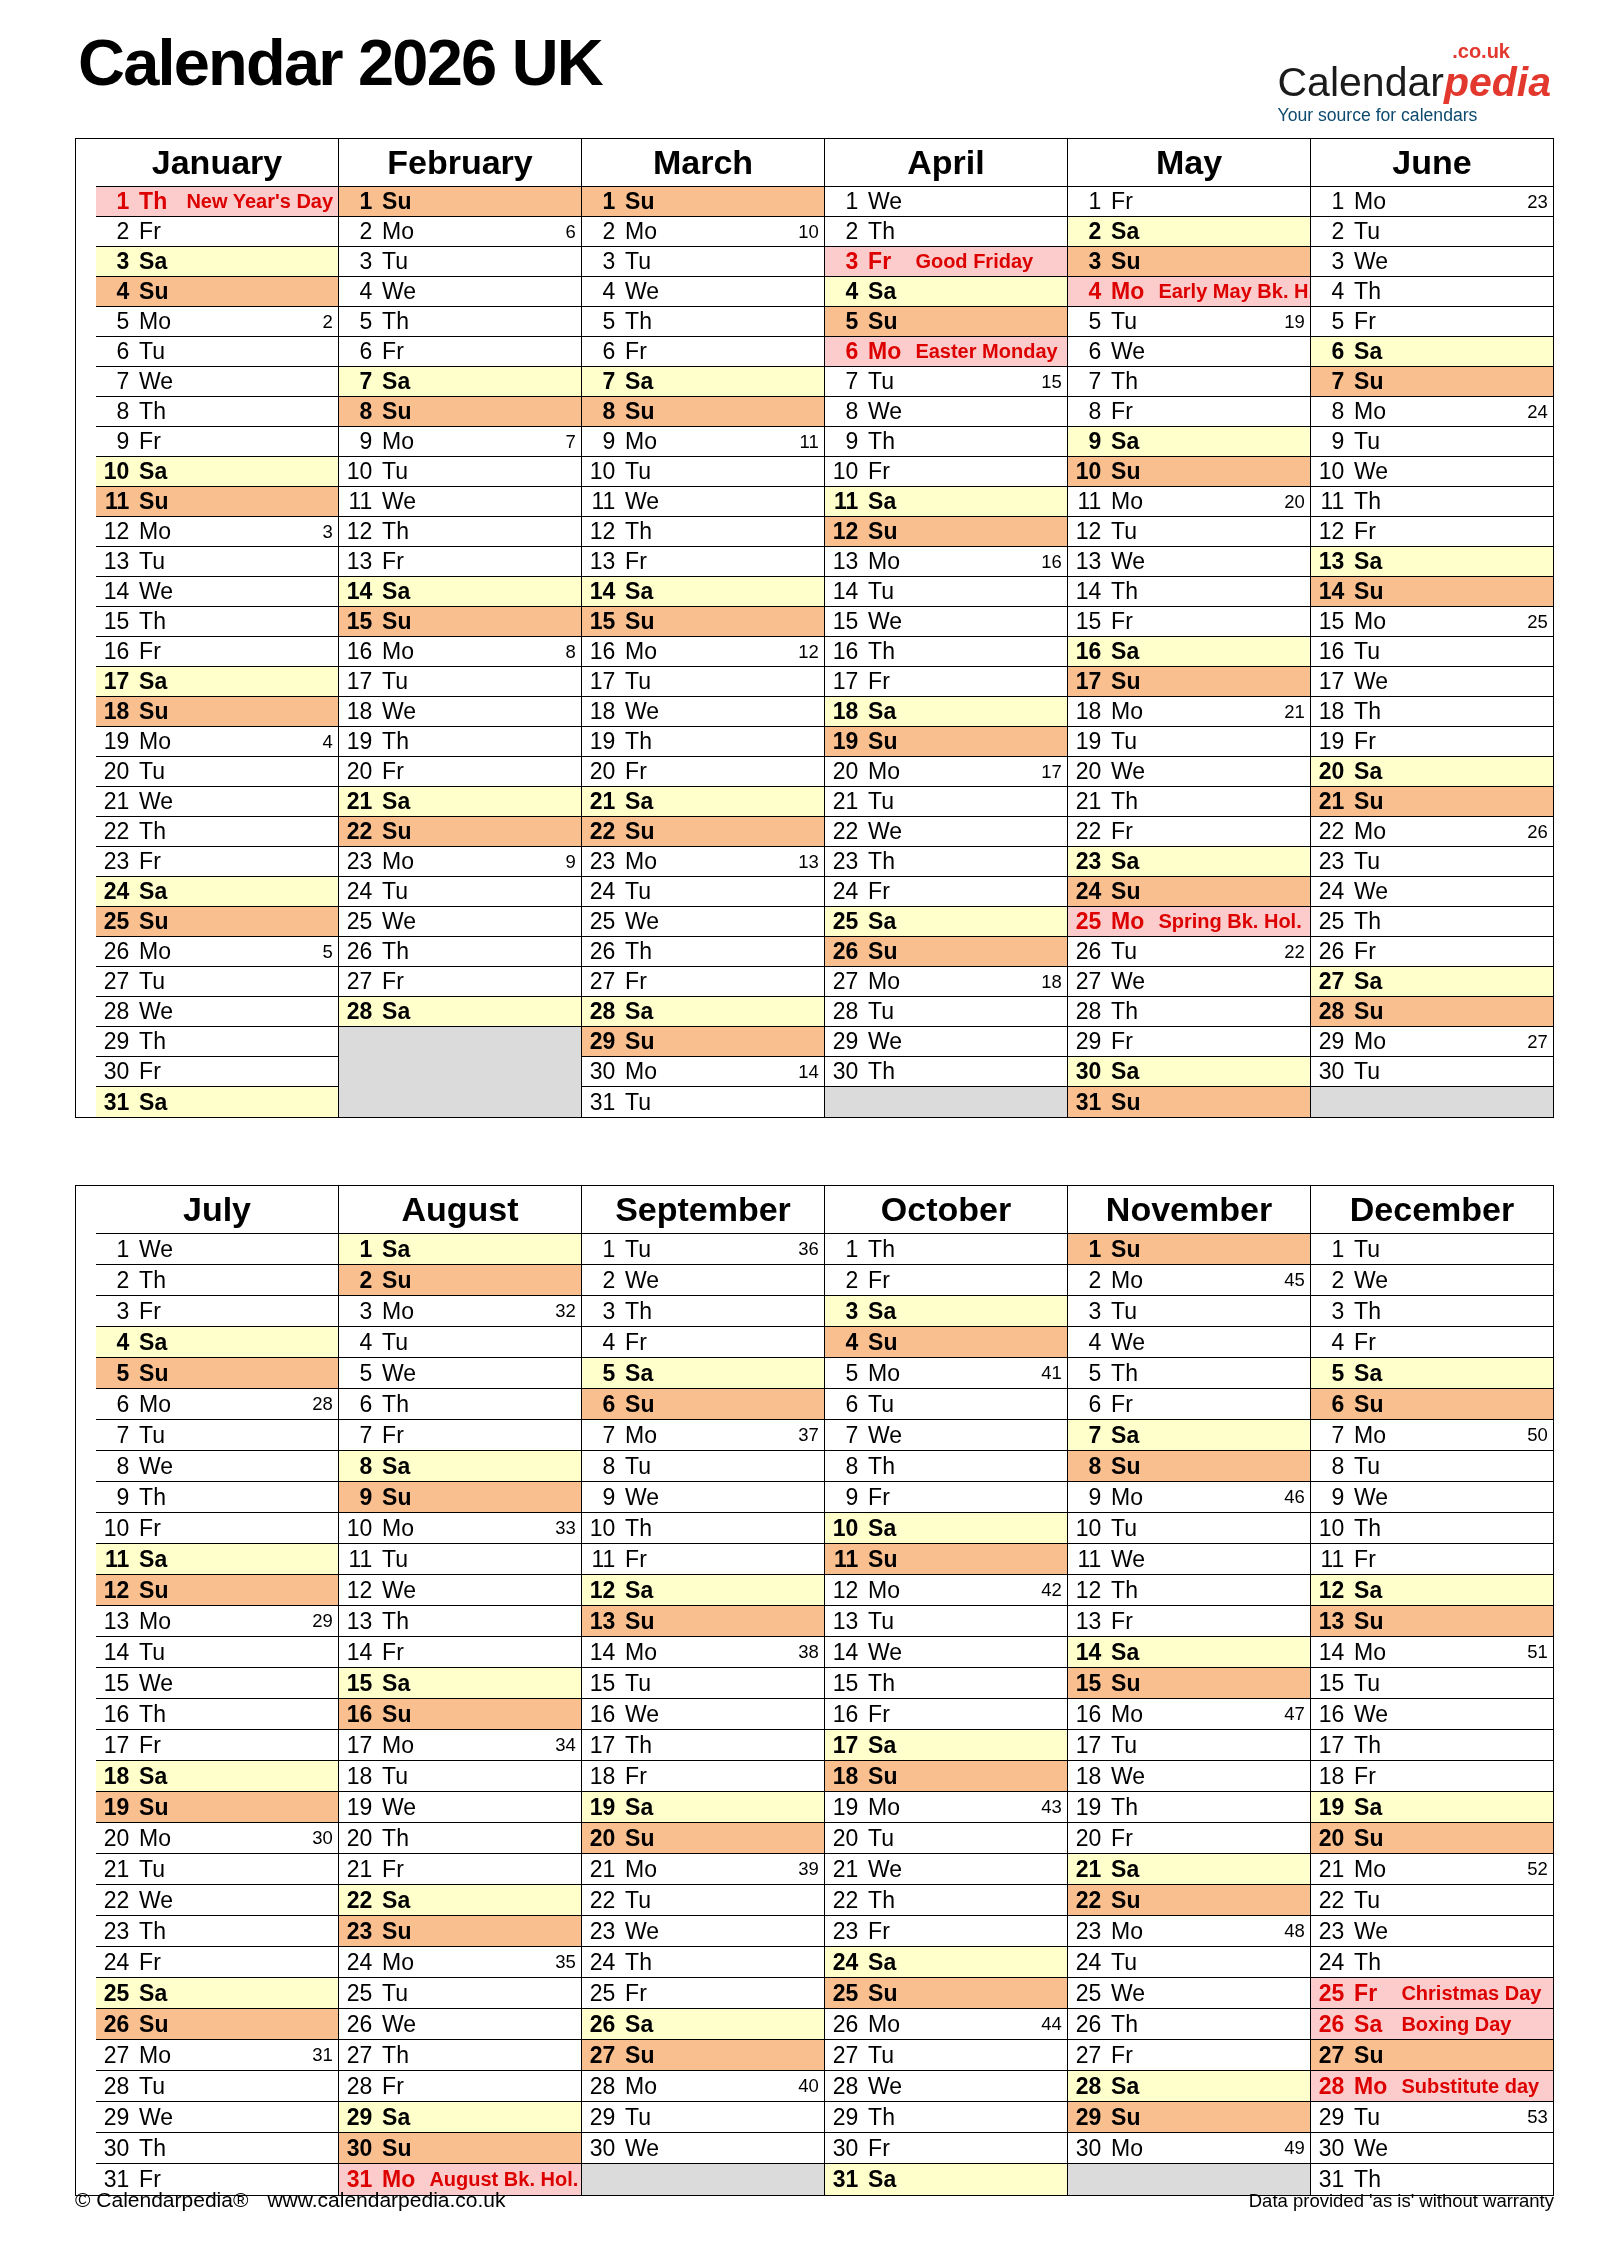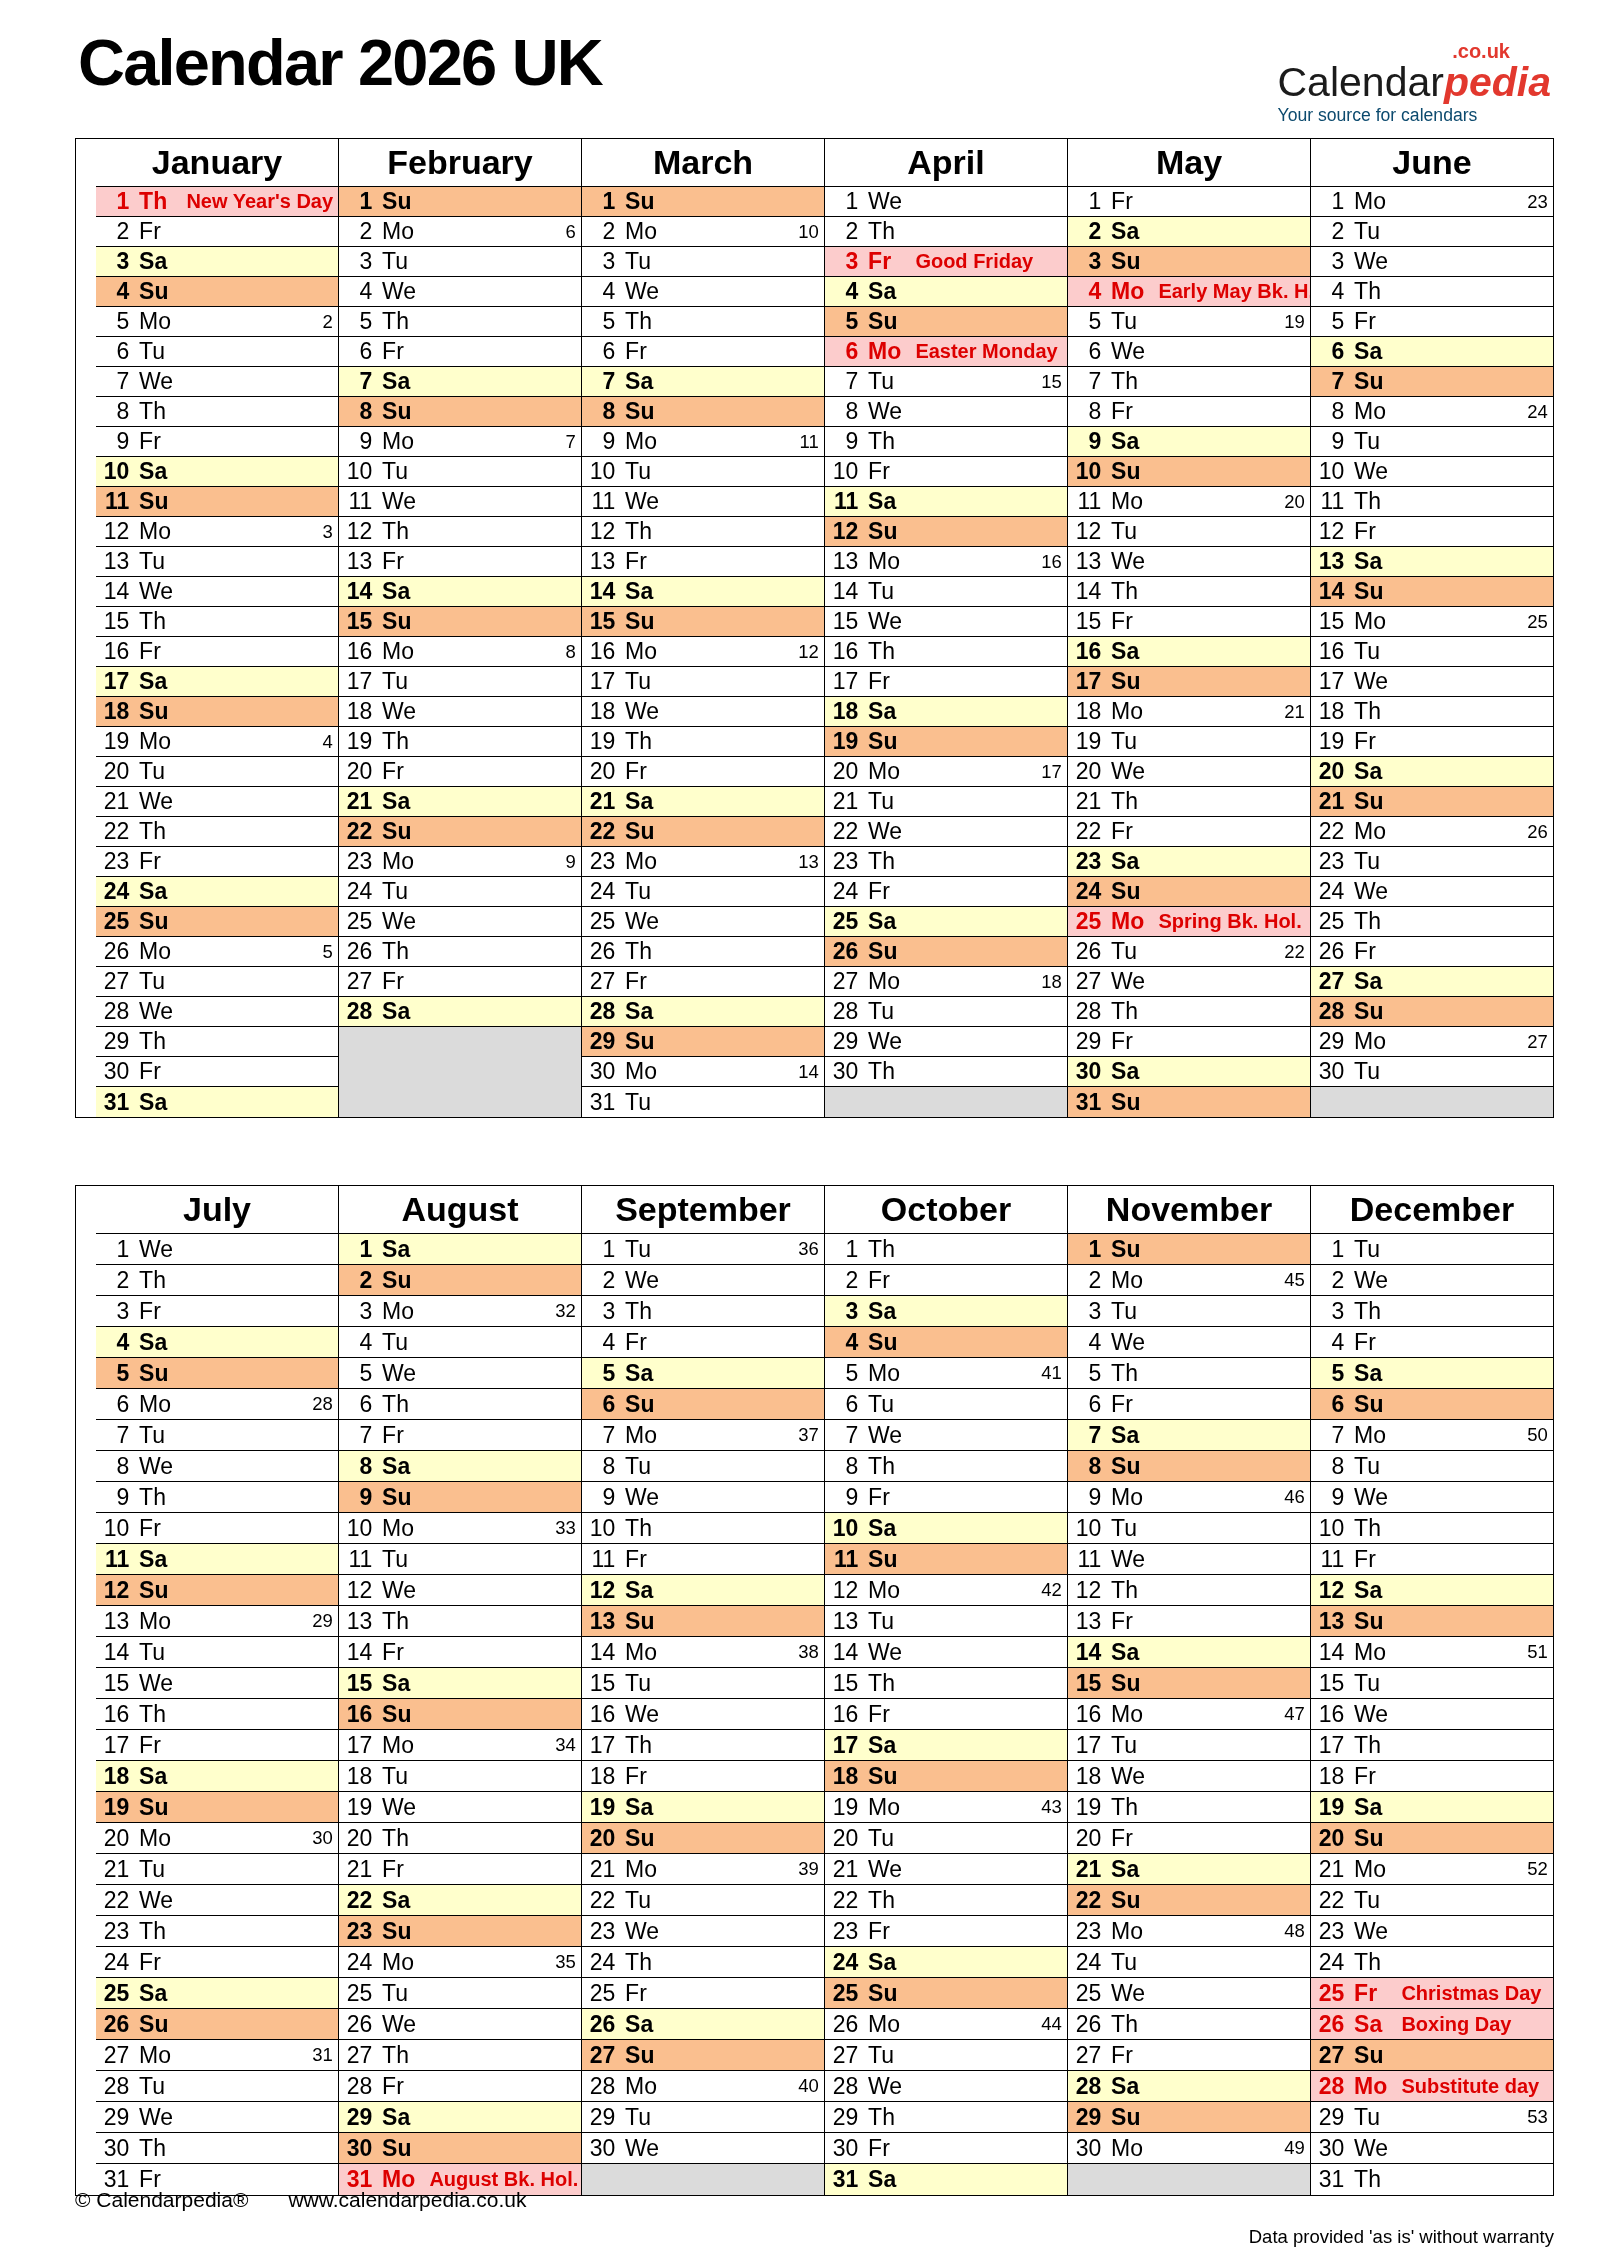--- a/index.html
+++ b/index.html
@@ -51,22 +51,22 @@
   .sun .dnum,.sun .dwd{font-weight:bold;}
   .hol{background:var(--hol);}
   .hol .dnum,.hol .dwd{font-weight:bold;color:var(--red);}
   .filler{background:var(--gray);border-bottom:none;}
   
   .footer{
     position:absolute;left:75px;width:1479px;top:2188px;
     display:flex;justify-content:space-between;align-items:flex-start;
   }
   .f-left{font-size:21px;}
-  .f-url{margin-left:40px;}
-  .f-right{font-size:18.5px;padding-top:1.8px;margin-top:36px;}
+  .f-url{margin-left:19px;}
+  .f-right{font-size:18.5px;padding-top:1.8px;}
 </style>
 </head>
 <body>
 
 <h1 class="page-title">Calendar 2026 UK</h1>
 
 <div class="logo">
   <span class="logo-couk">.co.uk</span>
   <div class="logo-brand"><span class="brand-black">Calendar</span><span class="brand-red">pedia</span></div>
   <div class="logo-tagline">Your source for calendars</div>

